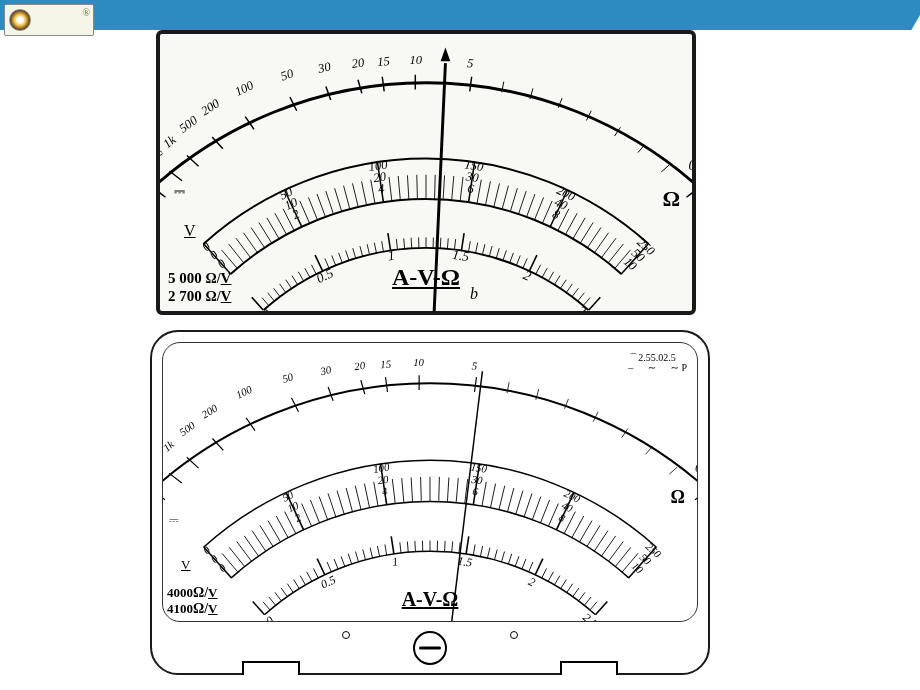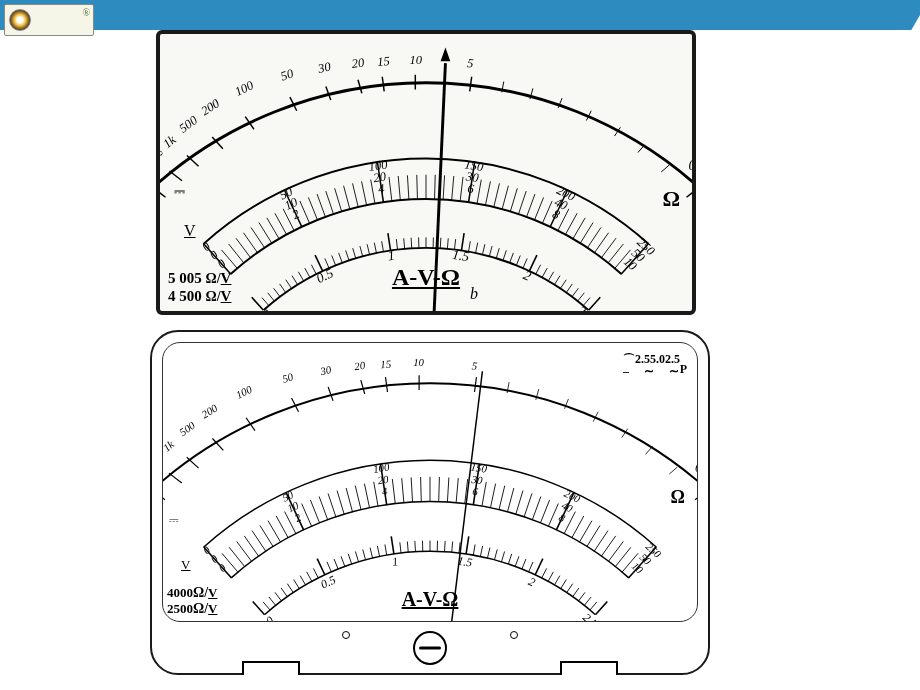--- a/index.html
+++ b/index.html
@@ -180,23 +180,22 @@
     .vunder-sym {
       position: absolute;
       font-size: 16px;
       text-decoration: underline;
       left: 24px;
       font-family: serif;
     }
     
     .precision {
       position: absolute;
-      font-size: 12px;
+      font-size: 10px;
       line-height: 1;
-      font-weight: bold;
     }
   </style>
 </head>
 <body>
 
 <div class="top-banner"></div>
 <div class="top-stripe"></div>
 <div class="logo-badge">
   <div class="logo-circle"></div>
   <div class="logo-r">®</div>
@@ -394,24 +393,24 @@
 
   <div class="main-label" style="left:50%;transform:translateX(-50%);bottom:20px">A-V-Ω</div>
   <span style="position:absolute;bottom:8px;left:310px;font-style:italic;font-size:16px">b</span>
 
   <div class="omega-sym" style="right:12px;top:152px">Ω</div>
 
   <div class="ac-dc-sym" style="top:150px">⎓</div>
   <div class="vunder-sym" style="top:188px">V</div>
 
   <div class="sens-line" style="left:8px;bottom:24px">
-    <span>5 005</span> <span class="unit">Ω/</span><span class="vunder">V</span>
+    <span>5 000</span> <span class="unit">Ω/</span><span class="vunder">V</span>
   </div>
   <div class="sens-line" style="left:8px;bottom:6px">
-    <span>4 500</span> <span class="unit">Ω/</span><span class="vunder">V</span>
+    <span>2 700</span> <span class="unit">Ω/</span><span class="vunder">V</span>
   </div>
 </div>
 
 <div class="meter-panel-2">
   <div class="meter-inner">
     <svg class="arc-svg" viewBox="0 0 540 280">
 
       <path d="M -11 148 A 420 420 0 0 1 551 148" stroke="#000" stroke-width="2" fill="none"></path>
       <path d="M 41 206 A 342 342 0 0 1 499 206" stroke="#000" stroke-width="1.5" fill="none"></path>
       <path d="M 69 237 A 300 300 0 0 1 471 237" stroke="#000" stroke-width="1.5" fill="none"></path>
@@ -596,21 +595,21 @@
     <div class="main-label" style="left:50%;transform:translateX(-50%);bottom:10px;font-size:20px">A-V-Ω</div>
     <div class="omega-sym" style="right:12px;top:144px;font-size:18px">Ω</div>
 
     <div class="ac-dc-sym" style="top:170px;left:6px;font-size:12px">⎓</div>
     <div class="vunder-sym" style="top:214px;left:18px;font-size:13px">V</div>
 
     <div class="sens-line" style="left:4px;bottom:20px;font-size:13px">
       <span>4000</span><span class="unit">Ω/</span><span class="vunder">V</span>
     </div>
     <div class="sens-line" style="left:4px;bottom:4px;font-size:13px">
-      <span>2500</span><span class="unit">Ω/</span><span class="vunder">V</span>
+      <span>4100</span><span class="unit">Ω/</span><span class="vunder">V</span>
     </div>
 
     <div class="precision" style="right:12px;top:10px">
       <span>⌒2.55.02.5</span><br>
       <span style="letter-spacing:6px">– ∼ ∼</span>
       <span style="position:absolute;right:-2px;top:10px">P</span>
     </div>
   </div>
 
   <div class="screw"></div>

